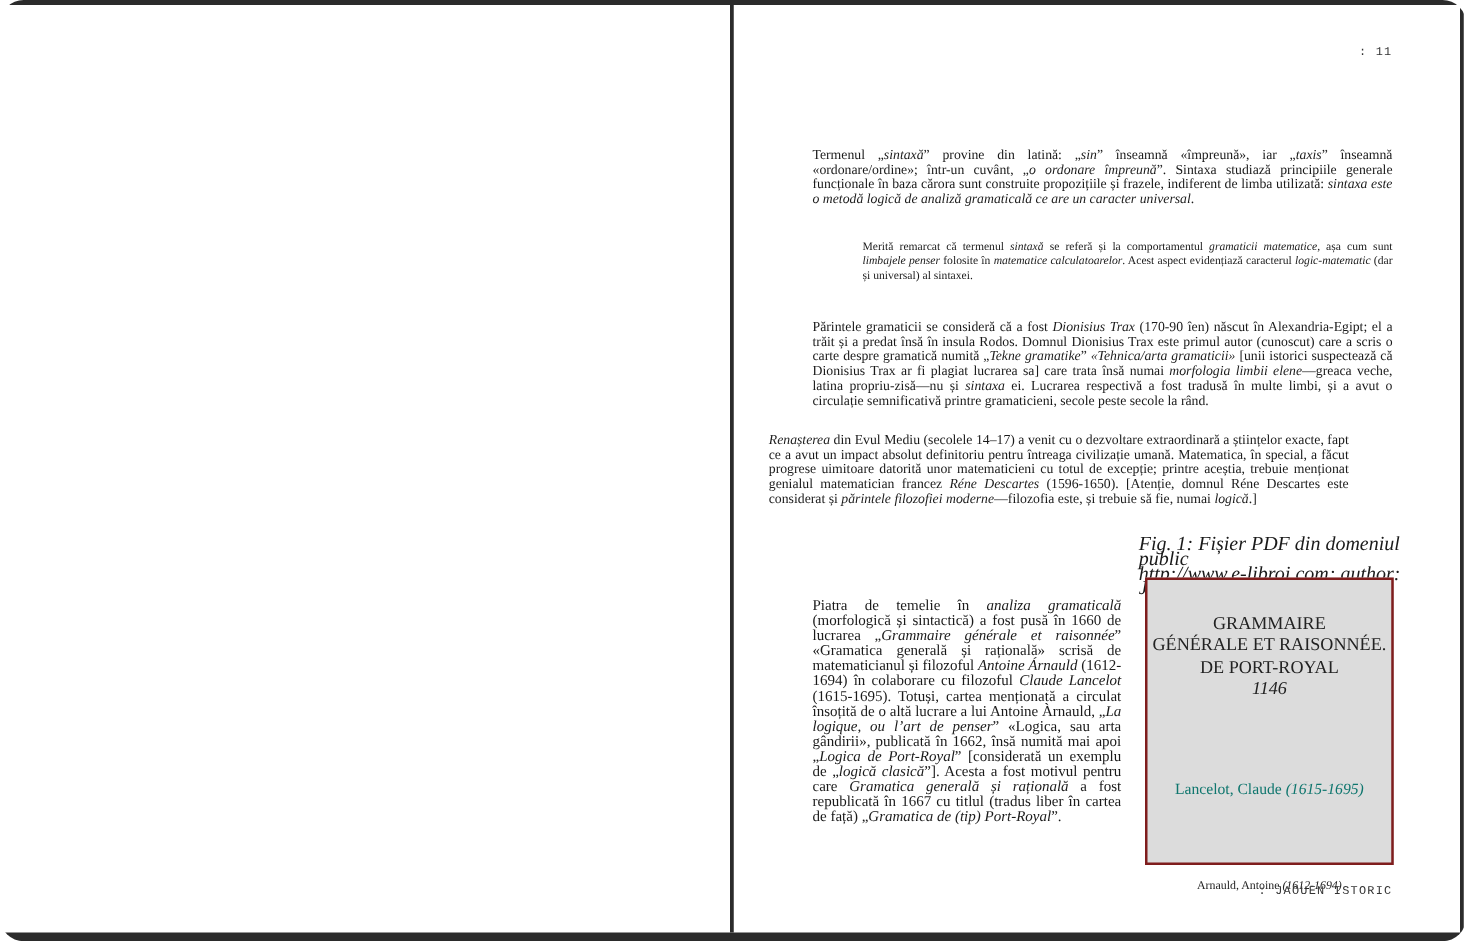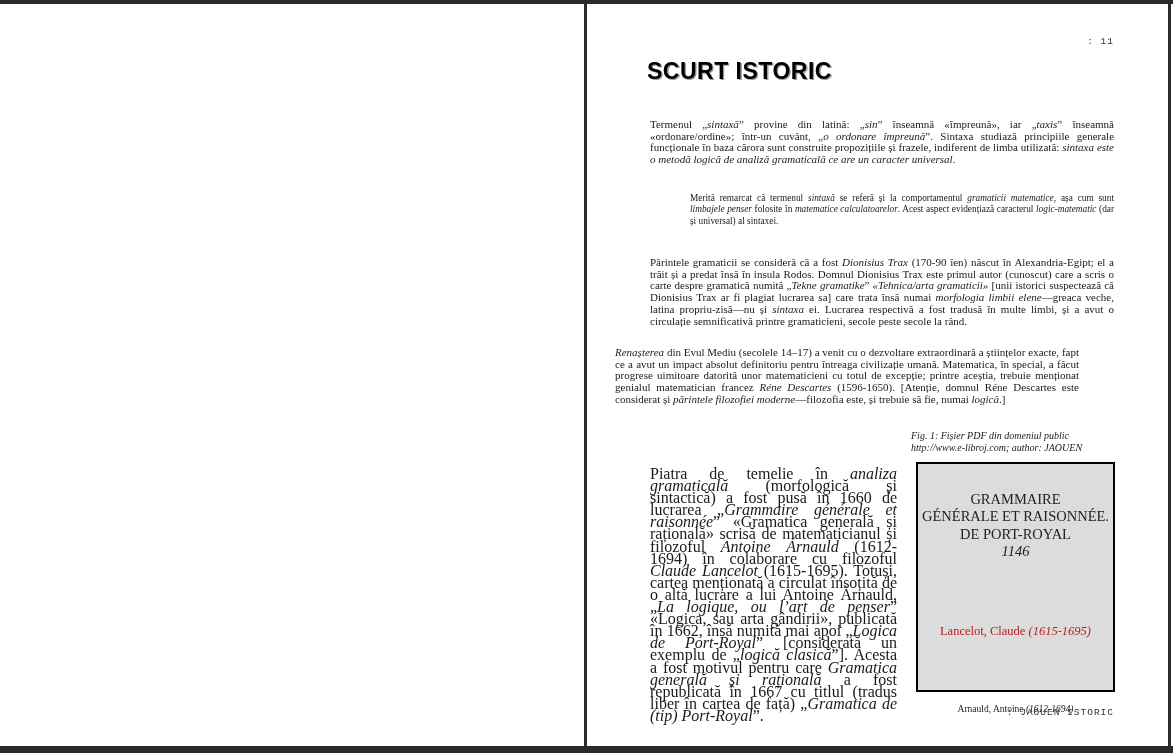--- a/index.html
+++ b/index.html
@@ -1,18 +1,18 @@
 <!DOCTYPE html>
 <html><head>
 <meta charset="utf-8">
 <style>
   html,body{margin:0;padding:0;background:#fff;}
   .canvas{
     position:relative;width:1173px;height:753px;overflow:hidden;background:#fff;
-    font-family:"Liberation Serif", serif;color:#1a1a1a;
+    font-family:"Liberation Serif", serif;color:#1a1a1a;border-radius:19px;
   }
   .bar{position:absolute;left:0;width:1173px;background:#2b2b2b;}
   .bar.top{top:0;height:4px;}
   .bar.bottom{top:746px;height:7px;}
   .vline{position:absolute;top:4px;height:742px;width:3px;background:#2b2b2b;}
   .vline.divider{left:584px;}
   .vline.rightedge{left:1168px;}
   .left-page{position:absolute;left:0;top:4px;width:584px;height:742px;background:#fff;}
   .right-page{position:absolute;left:587px;top:4px;width:581px;height:742px;background:#fff;}
 
@@ -32,60 +32,59 @@
   .para i, .quote i, .fig-caption, .cover .ital{font-style:italic;}
   .p1{left:650px;top:119px;width:464px;}
   .quote{
     position:absolute;left:690px;top:193px;width:424px;
     font-size:9.3px;line-height:11.4px;text-align:justify;
   }
   .p2{left:650px;top:257px;width:464px;}
   .p3{left:615px;top:347px;width:464px;}
   .fig-caption{
     position:absolute;left:911px;top:430px;width:215px;
-    font-size:10px;line-height:11.8px;text-align:left;
+    font-size:16px;line-height:11.8px;text-align:left;
   }
   .cover{
     position:absolute;left:916px;top:462px;width:199px;height:230px;
-    box-sizing:border-box;background:#dcdcdc;border:2px solid #000000;
+    box-sizing:border-box;background:#dcdcdc;border:2px solid #7f1d1d;
   }
   .cover-title{
     position:absolute;top:27px;left:0;right:0;text-align:center;
     font-size:14.5px;line-height:17.3px;color:#222;
   }
   .cover-author1{
     position:absolute;top:160px;left:0;right:0;text-align:center;
-    font-size:12.5px;color:#b91c1c;
+    font-size:12.5px;color:#0f766e;
   }
   .cover-author2{
     position:absolute;top:192px;left:0;right:0;text-align:center;
     font-size:9.5px;color:#222;margin-top:48px;
   }
-  .p4{left:650px;top:468px;width:247px;font-size:16px;line-height:12.1px;}
+  .p4{left:650px;top:478px;width:247px;font-size:12px;line-height:12.1px;}
   .footer-title{
     position:absolute;top:707px;left:914px;width:200px;text-align:right;
     font-family:"Liberation Mono", monospace;font-size:9.5px;letter-spacing:1px;color:#333;
   }
 </style>
 </head>
 <body>
 
 <div class="canvas">
 
   <div class="left-page"></div>
   <div class="right-page"></div>
 
   <div class="bar top"></div>
   <div class="bar bottom"></div>
   <div class="vline divider"></div>
   <div class="vline rightedge"></div>
 
   <div class="page-number">: 11</div>
 
-  <h1 class="doc-title">SCURT ISTORIC</h1>
 
   <div class="para p1">Termenul „<i>sintaxă</i>” provine din latină: „<i>sin</i>” înseamnă «împreună», iar „<i>taxis</i>” înseamnă «ordonare/ordine»; într-un cuvânt, „<i>o ordonare împreună</i>”. Sintaxa studiază principiile generale funcționale în baza cărora sunt construite propozițiile și frazele, indiferent de limba utilizată: <i>sintaxa este o metodă logică de analiză gramaticală ce are un caracter universal</i>.</div>
 
   <div class="quote">Merită remarcat că termenul <i>sintaxă</i> se referă și la comportamentul <i>gramaticii matematice</i>, așa cum sunt <i>limbajele penser</i> folosite în <i>matematice calculatoarelor</i>. Acest aspect evidențiază caracterul <i>logic-matematic</i> (dar și universal) al sintaxei.</div>
 
   <div class="para p2">Părintele gramaticii se consideră că a fost <i>Dionisius Trax</i> (170-90 îen) născut în Alexandria-Egipt; el a trăit și a predat însă în insula Rodos. Domnul Dionisius Trax este primul autor (cunoscut) care a scris o carte despre gramatică numită „<i>Tekne gramatike</i>” <i>«Tehnica/arta gramaticii»</i> [unii istorici suspectează că Dionisius Trax ar fi plagiat lucrarea sa] care trata însă numai <i>morfologia limbii elene</i>—greaca veche, latina propriu-zisă—nu și <i>sintaxa</i> ei. Lucrarea respectivă a fost tradusă în multe limbi, și a avut o circulație semnificativă printre gramaticieni, secole peste secole la rând.</div>
 
   <div class="para p3"><i>Renașterea</i> din Evul Mediu (secolele 14–17) a venit cu o dezvoltare extraordinară a științelor exacte, fapt ce a avut un impact absolut definitoriu pentru întreaga civilizație umană. Matematica, în special, a făcut progrese uimitoare datorită unor matematicieni cu totul de excepție; printre aceștia, trebuie menționat genialul matematician francez <i>Réne Descartes</i> (1596-1650). [Atenție, domnul Réne Descartes este considerat și <i>părintele filozofiei moderne</i>—filozofia este, și trebuie să fie, numai <i>logică</i>.]</div>
 
   <div class="fig-caption">

